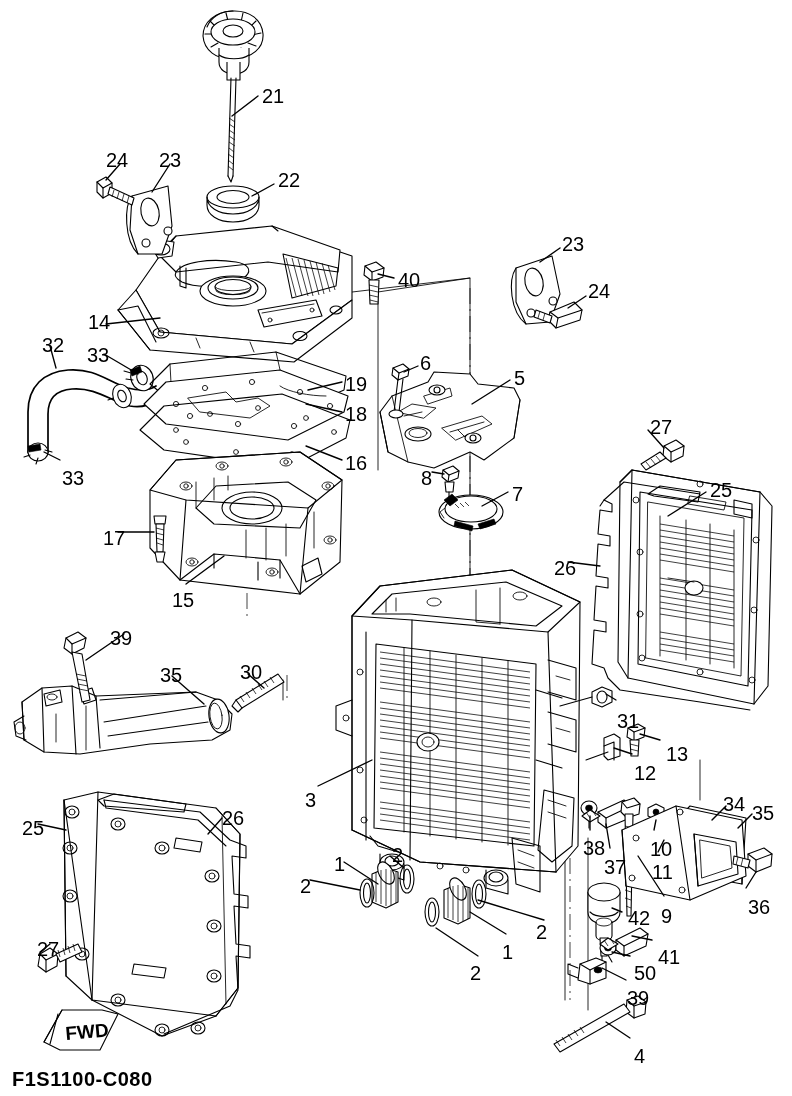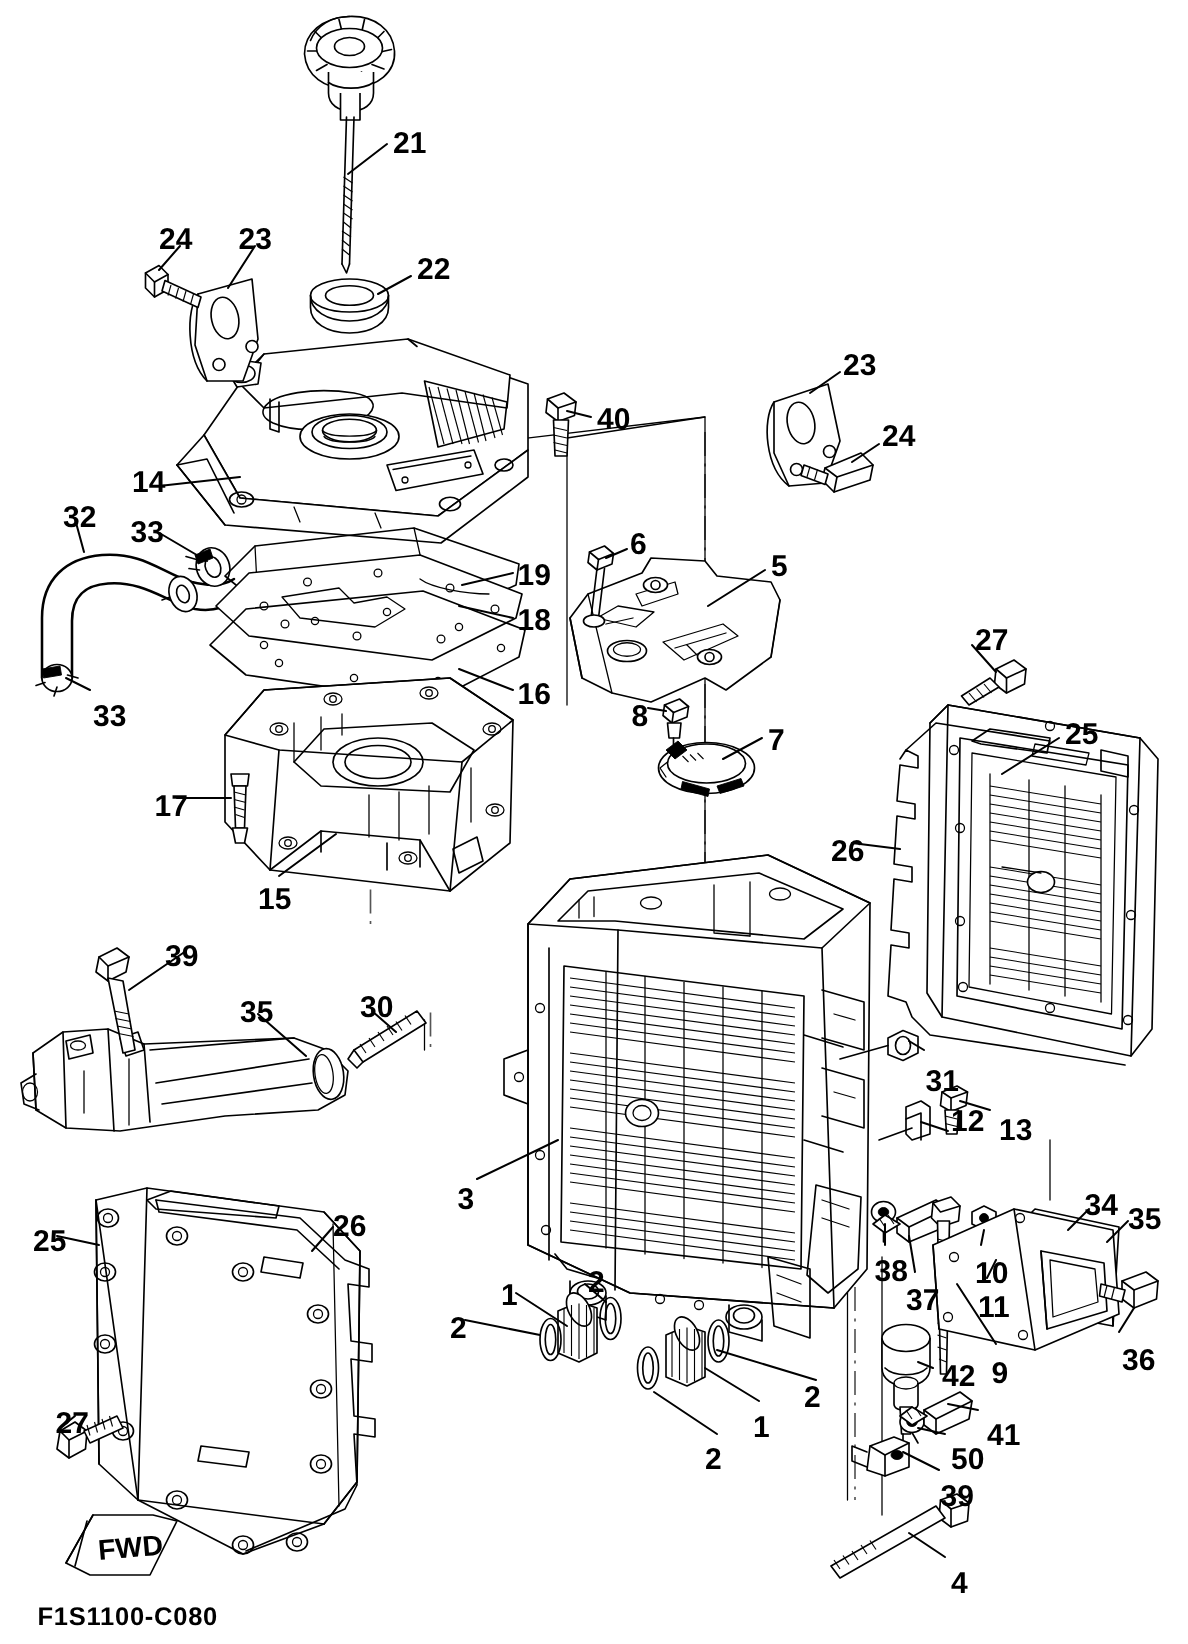--- a/index.html
+++ b/index.html
@@ -9,37 +9,36 @@
     font-family:"Liberation Sans", sans-serif;
     -webkit-font-smoothing:antialiased;
   }
   #sheet{position:absolute;inset:0;width:792px;height:1096px;}
   #svgroot{position:absolute;left:0;top:0;width:792px;height:1096px;}
 
   .callout{
     position:absolute;
     font-family:"Liberation Sans", sans-serif;
     font-size:20px;
-    font-weight:700;
+    font-weight:400;
     color:#000;
     letter-spacing:0px;
     line-height:1;
     white-space:nowrap;
     user-select:none;
   }
   #diagram-code{
     position:absolute;
     left:12px; top:1068px;
     font-family:"Liberation Sans", sans-serif;
-    font-size:17px;
+    font-size:20px;
     font-weight:700;
     color:#000;
     letter-spacing:0.5px;
     white-space:nowrap;
-    margin-left:13px;
   }
   .fwd-text{
     font-family:"Liberation Sans", sans-serif;
     font-size:19px;font-weight:700;fill:#000;
   }
   
   .ln{fill:none;stroke:#000;stroke-width:1.1;stroke-linecap:round;stroke-linejoin:round;}
   .ln-t{fill:none;stroke:#000;stroke-width:0.85;stroke-linecap:round;stroke-linejoin:round;}
   .ln-h{fill:none;stroke:#000;stroke-width:1.7;stroke-linecap:round;stroke-linejoin:round;}
   .lead{fill:none;stroke:#000;stroke-width:1.35;stroke-linecap:round;}
@@ -945,21 +944,21 @@
 <div class="callout" style="left:512px;top:484px">7</div>
 <div class="callout" style="left:710px;top:480px">25</div>
 <div class="callout" style="left:103px;top:528px">17</div>
 <div class="callout" style="left:554px;top:558px">26</div>
 <div class="callout" style="left:172px;top:590px">15</div>
 <div class="callout" style="left:110px;top:628px">39</div>
 <div class="callout" style="left:160px;top:665px">35</div>
 <div class="callout" style="left:240px;top:662px">30</div>
 <div class="callout" style="left:617px;top:711px">31</div>
 <div class="callout" style="left:666px;top:744px">13</div>
-<div class="callout" style="left:634px;top:738px">12</div>
+<div class="callout" style="left:634px;top:763px">12</div>
 <div class="callout" style="left:305px;top:790px">3</div>
 <div class="callout" style="left:723px;top:794px">34</div>
 <div class="callout" style="left:752px;top:803px">35</div>
 <div class="callout" style="left:22px;top:818px">25</div>
 <div class="callout" style="left:222px;top:808px">26</div>
 <div class="callout" style="left:583px;top:838px">38</div>
 <div class="callout" style="left:604px;top:857px">37</div>
 <div class="callout" style="left:650px;top:839px">10</div>
 <div class="callout" style="left:652px;top:862px">11</div>
 <div class="callout" style="left:334px;top:854px">1</div>

